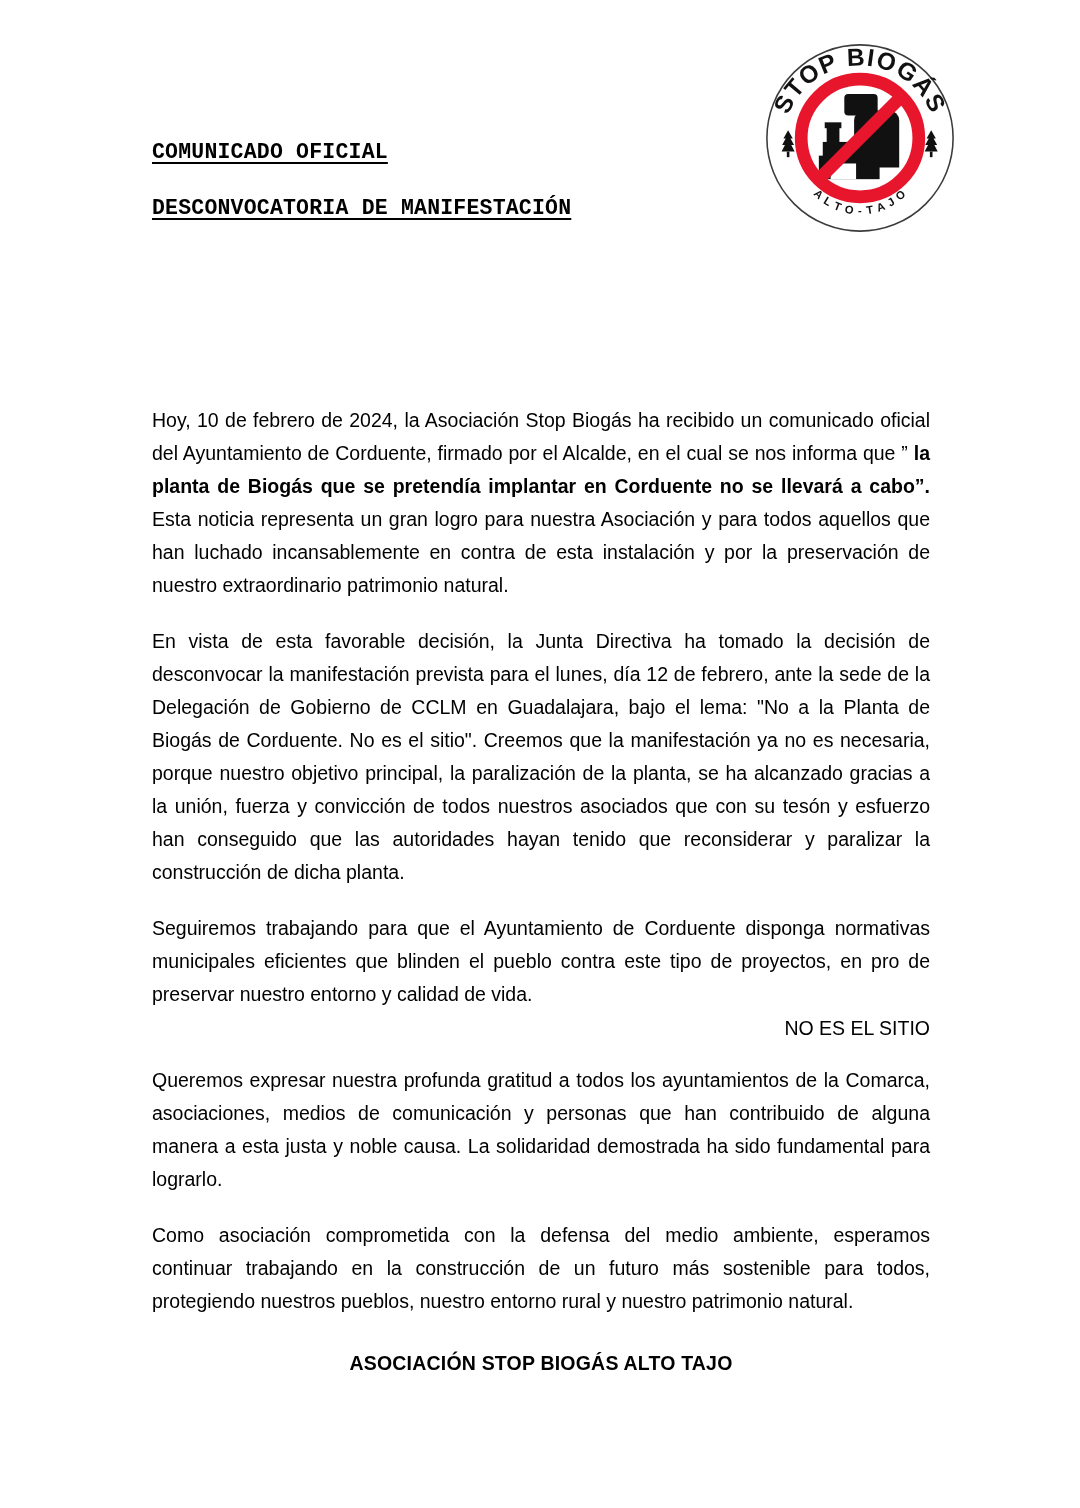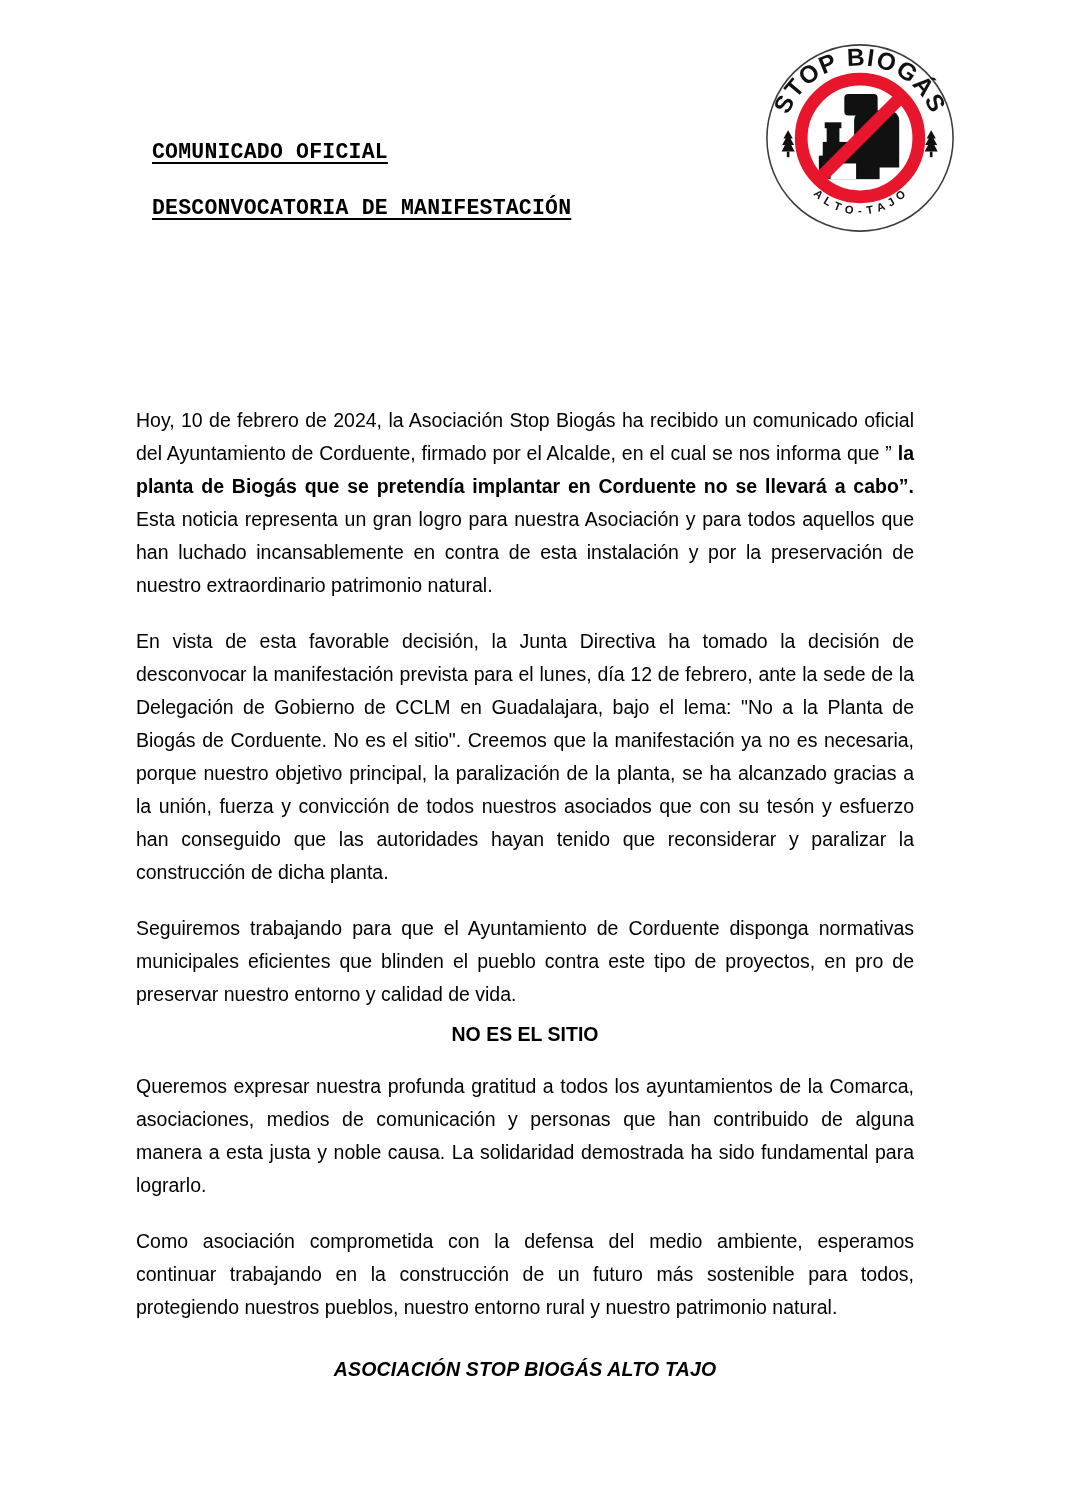--- a/index.html
+++ b/index.html
@@ -53,49 +53,48 @@
     top: 302px;
     width: 778px;
     text-align: right;
     font-size: 19.5px;
     font-weight: bold;
   }
 
   
   .body-col {
     position: absolute;
-    left: 136px;
+    left: 152px;
     top: 404px;
     width: 778px;
   }
   .para {
     font-size: 19.5px;
     line-height: 33px;
     text-align: justify;
     text-justify: inter-word;
     margin: 0 0 23px 0;
     hyphens: none;
   }
   .para:last-child { margin-bottom: 0; }
-  .para.tight { margin-bottom: 12px; }
+  .para.tight { margin-bottom: 6px; }
   .para b { font-weight: bold; }
 
   .sub-heading {
     font-size: 19.5px;
-    font-weight: bold;
+    font-weight: normal;
     margin: 0 0 24px 0;
-    text-align: center;
+    text-align: right;
   }
   .signature {
     font-size: 19.5px;
     font-weight: bold;
     text-align: center;
     margin: 34px 0 0 0;
     letter-spacing: 0.2px;
-    font-style: italic;
   }
 </style>
 </head>
 <body>
 
 <div class="page">
 
   <div class="logo-wrap">
     <svg viewBox="0 0 200 200" xmlns="http://www.w3.org/2000/svg" aria-hidden="true">
       <defs>

